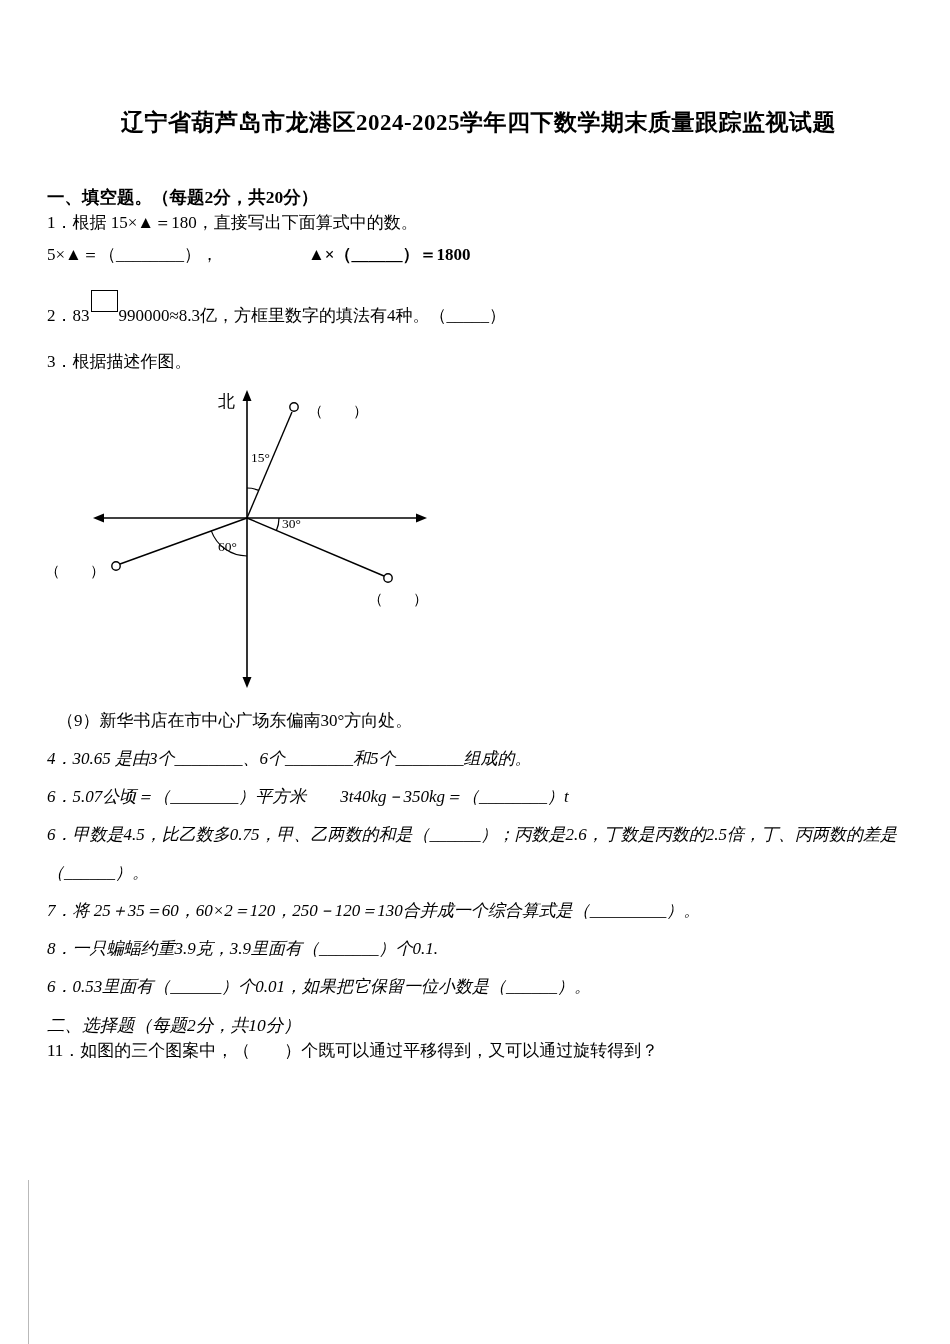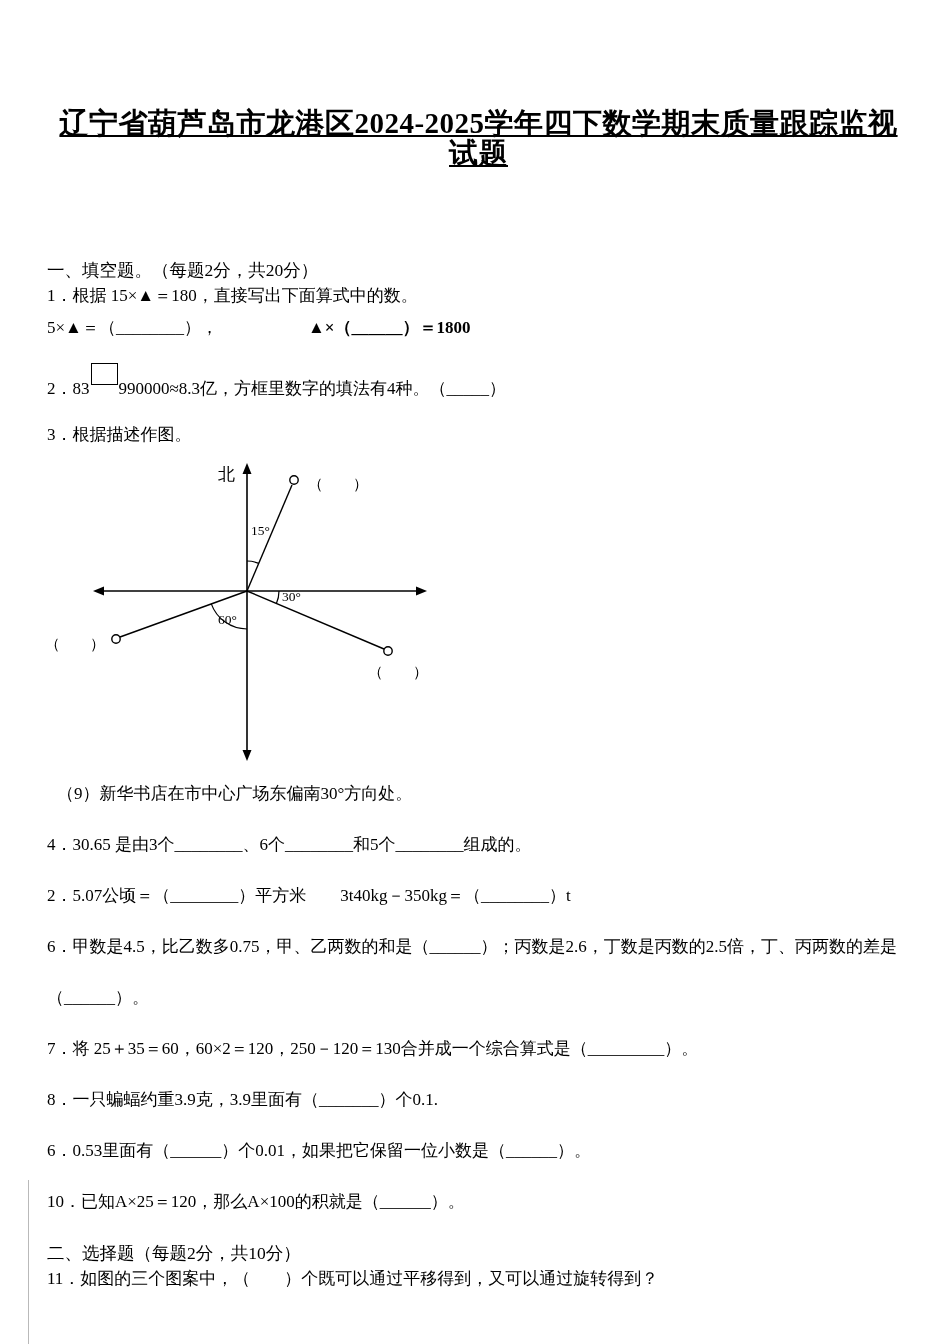--- a/index.html
+++ b/index.html
@@ -10,36 +10,35 @@
     color:#000;
   }
   .page {
     position:relative;
     width:950px;
     min-height:1344px;
     background:#fff;
     padding:108px 40px 40px 47px;
   }
   .title {
-    font-size:29px;
+    font-size:23px;
     font-weight:700;
     text-align:center;
     line-height:30px;
     letter-spacing:0.5px;
-    text-decoration:underline;
   }
   .line {
     font-size:17px;
     line-height:22px;
   }
   .sec-heading { font-size:17.5px; }
-  .s1 { margin-top:91px; }
+  .s1 { margin-top:48px;font-weight:bold; }
   .mt8  { margin-top:4px; }
   .mt10 { margin-top:10px; }
-  .mt11 { margin-top:29px; }
+  .mt11 { margin-top:16px;font-style:italic; }
   .mt13 { margin-top:13px; }
   .mt20 { margin-top:20px; }
   .mt24 { margin-top:24px; }
   .indent { padding-left:10px; }
   .eq-right { margin-left:90px; font-weight:600; }
   .digit-box {
     display:inline-block;
     width:27px;
     height:22px;
     border:1.5px solid #000;
@@ -103,25 +102,24 @@
     <line x1="205" y1="133" x2="78" y2="179" stroke="#000" stroke-width="1.4"></line>
     <circle cx="74" cy="181" r="4.2" fill="#fff" stroke="#000" stroke-width="1.4"></circle>
     <text x="3" y="191" font-size="15">（　　）</text>
     <path d="M 205 171 A 38 38 0 0 1 169.3 145.9" fill="none" stroke="#000" stroke-width="1.2"></path>
     <text x="176" y="166" font-size="13.5">60°</text>
   </svg>
 
   <div class="line mt13 indent">（9）新华书店在市中心广场东偏南30°方向处。</div>
 
   <div class="line mt11">4．30.65 是由3个________、6个________和5个________组成的。</div>
-  <div class="line mt11">2．5.07公顷＝（________）平方米　　3t40kg－350kg＝（________）t</div>
+  <div class="line mt11">6．5.07公顷＝（________）平方米　　3t40kg－350kg＝（________）t</div>
   <div class="line mt11">6．甲数是4.5，比乙数多0.75，甲、乙两数的和是（______）；丙数是2.6，丁数是丙数的2.5倍，丁、丙两数的差是</div>
   <div class="line mt11">（______）。</div>
   <div class="line mt11">7．将 25＋35＝60，60×2＝120，250－120＝130合并成一个综合算式是（_________）。</div>
   <div class="line mt11">8．一只蝙蝠约重3.9克，3.9里面有（_______）个0.1.</div>
   <div class="line mt11">6．0.53里面有（______）个0.01，如果把它保留一位小数是（______）。</div>
-  <div class="line mt11">10．已知A×25＝120，那么A×100的积就是（______）。</div>
 
   <div class="line sec-heading mt11">二、选择题（每题2分，共10分）</div>
   <div class="line mt8">11．如图的三个图案中，（　　）个既可以通过平移得到，又可以通过旋转得到？</div>
 
   <div class="margin-line"></div>
 </div>
 
 </body></html>

